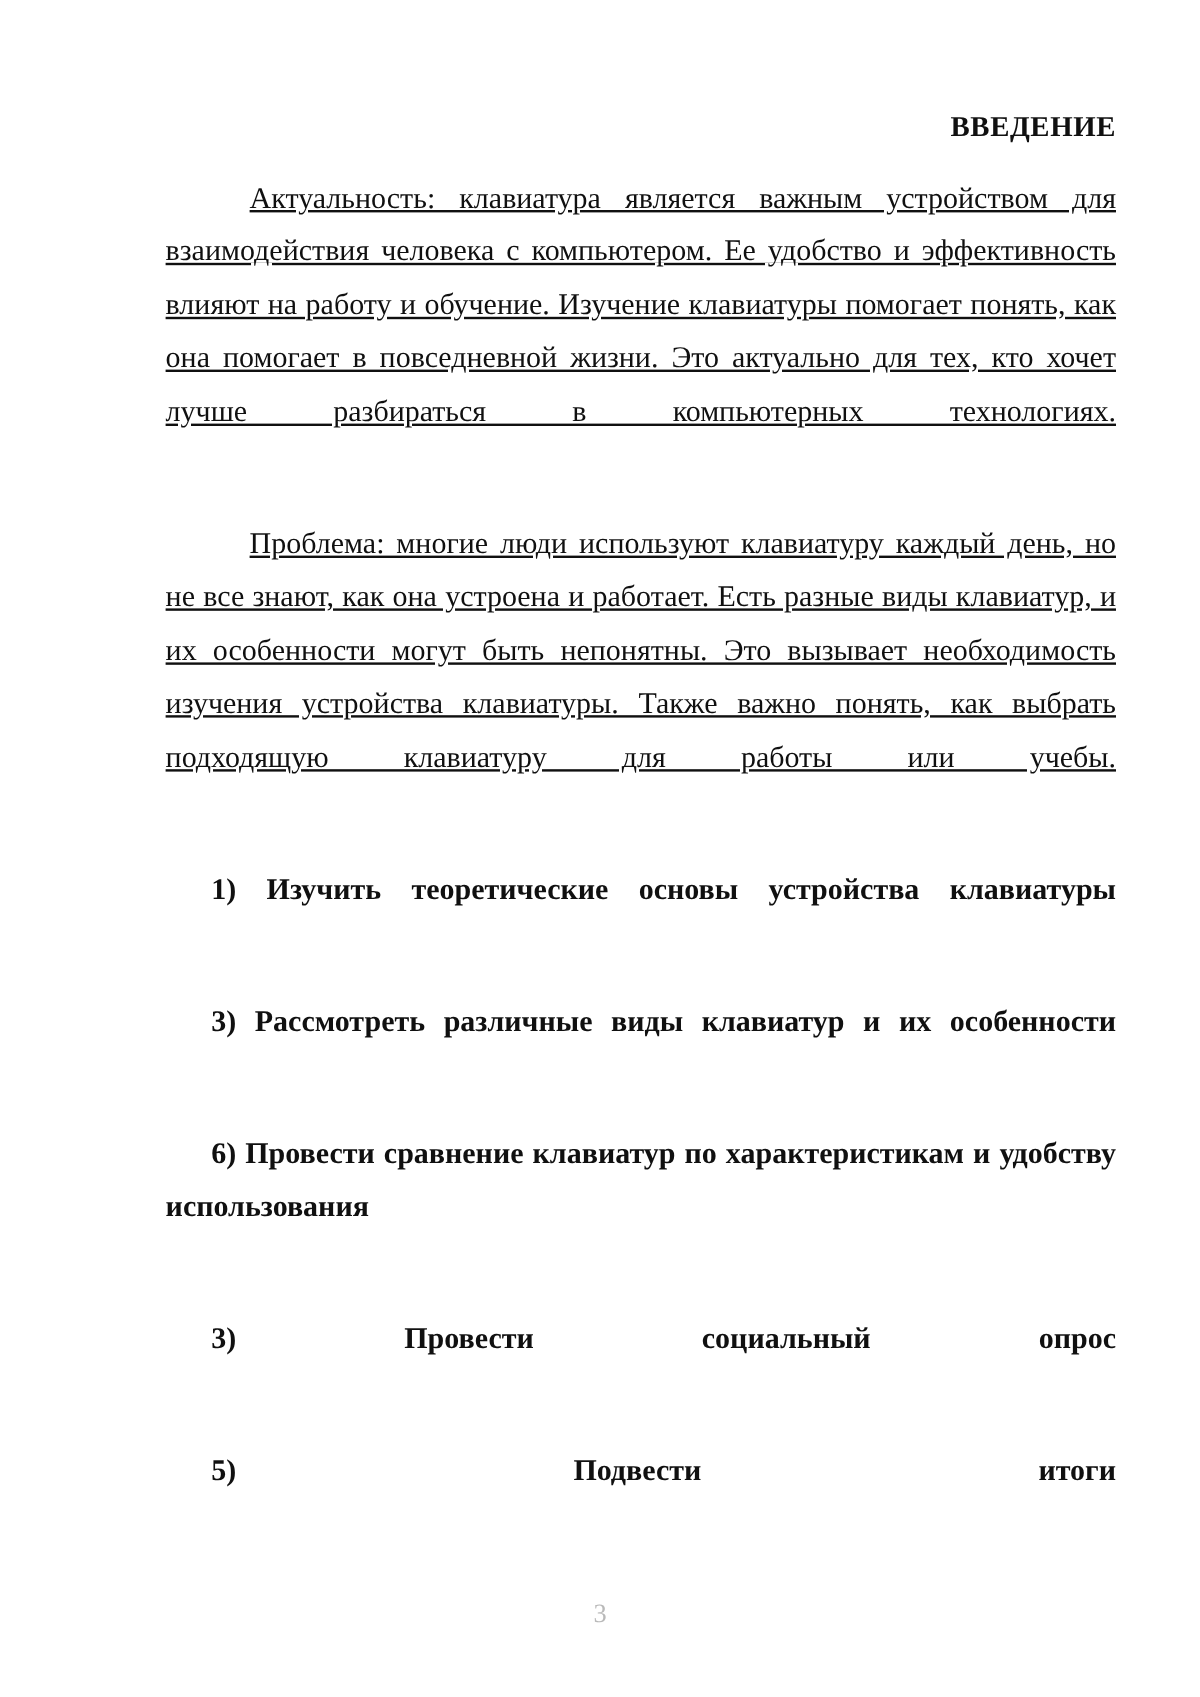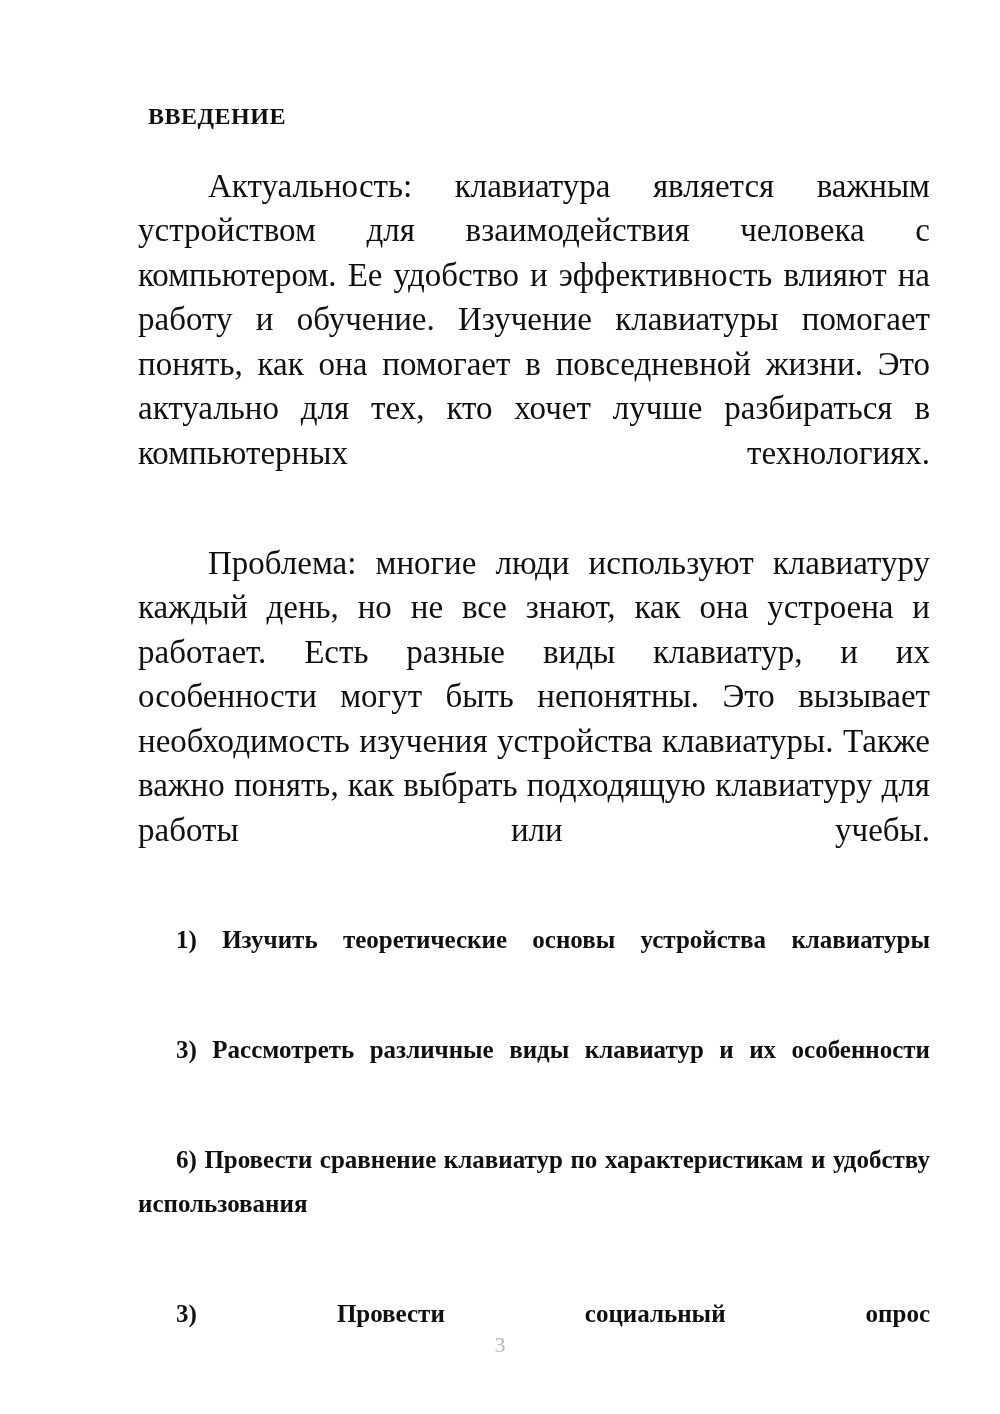--- a/index.html
+++ b/index.html
@@ -18,37 +18,38 @@
     color: #101010;
     box-sizing: border-box;
   }
   .content {
     position: absolute;
     left: 138px;
     top: 0;
     width: 792px;
   }
   .doc-title {
-    text-align: left;
+    text-align: right;
     font-weight: bold;
     font-size: 24px;
     letter-spacing: 0.5px;
-    margin: 10px;
+    margin: 0;
     padding-top: 92px;
     line-height: 1.2;
   }
   p.para {
     margin: 0;
-    font-size: 33px;
+    font-size: 25px;
     line-height: 44.5px;
     text-align: justify;
     text-justify: inter-word;
     text-indent: 70px;
     padding-top: 21px;
     word-spacing: 0.5px;
+    text-decoration: underline;
   }
   p.para.first {
     padding-top: 23px;
   }
   p.listitem {
     margin: 0;
     font-size: 25px;
     line-height: 44.5px;
     text-align: justify;
     text-justify: inter-word;

